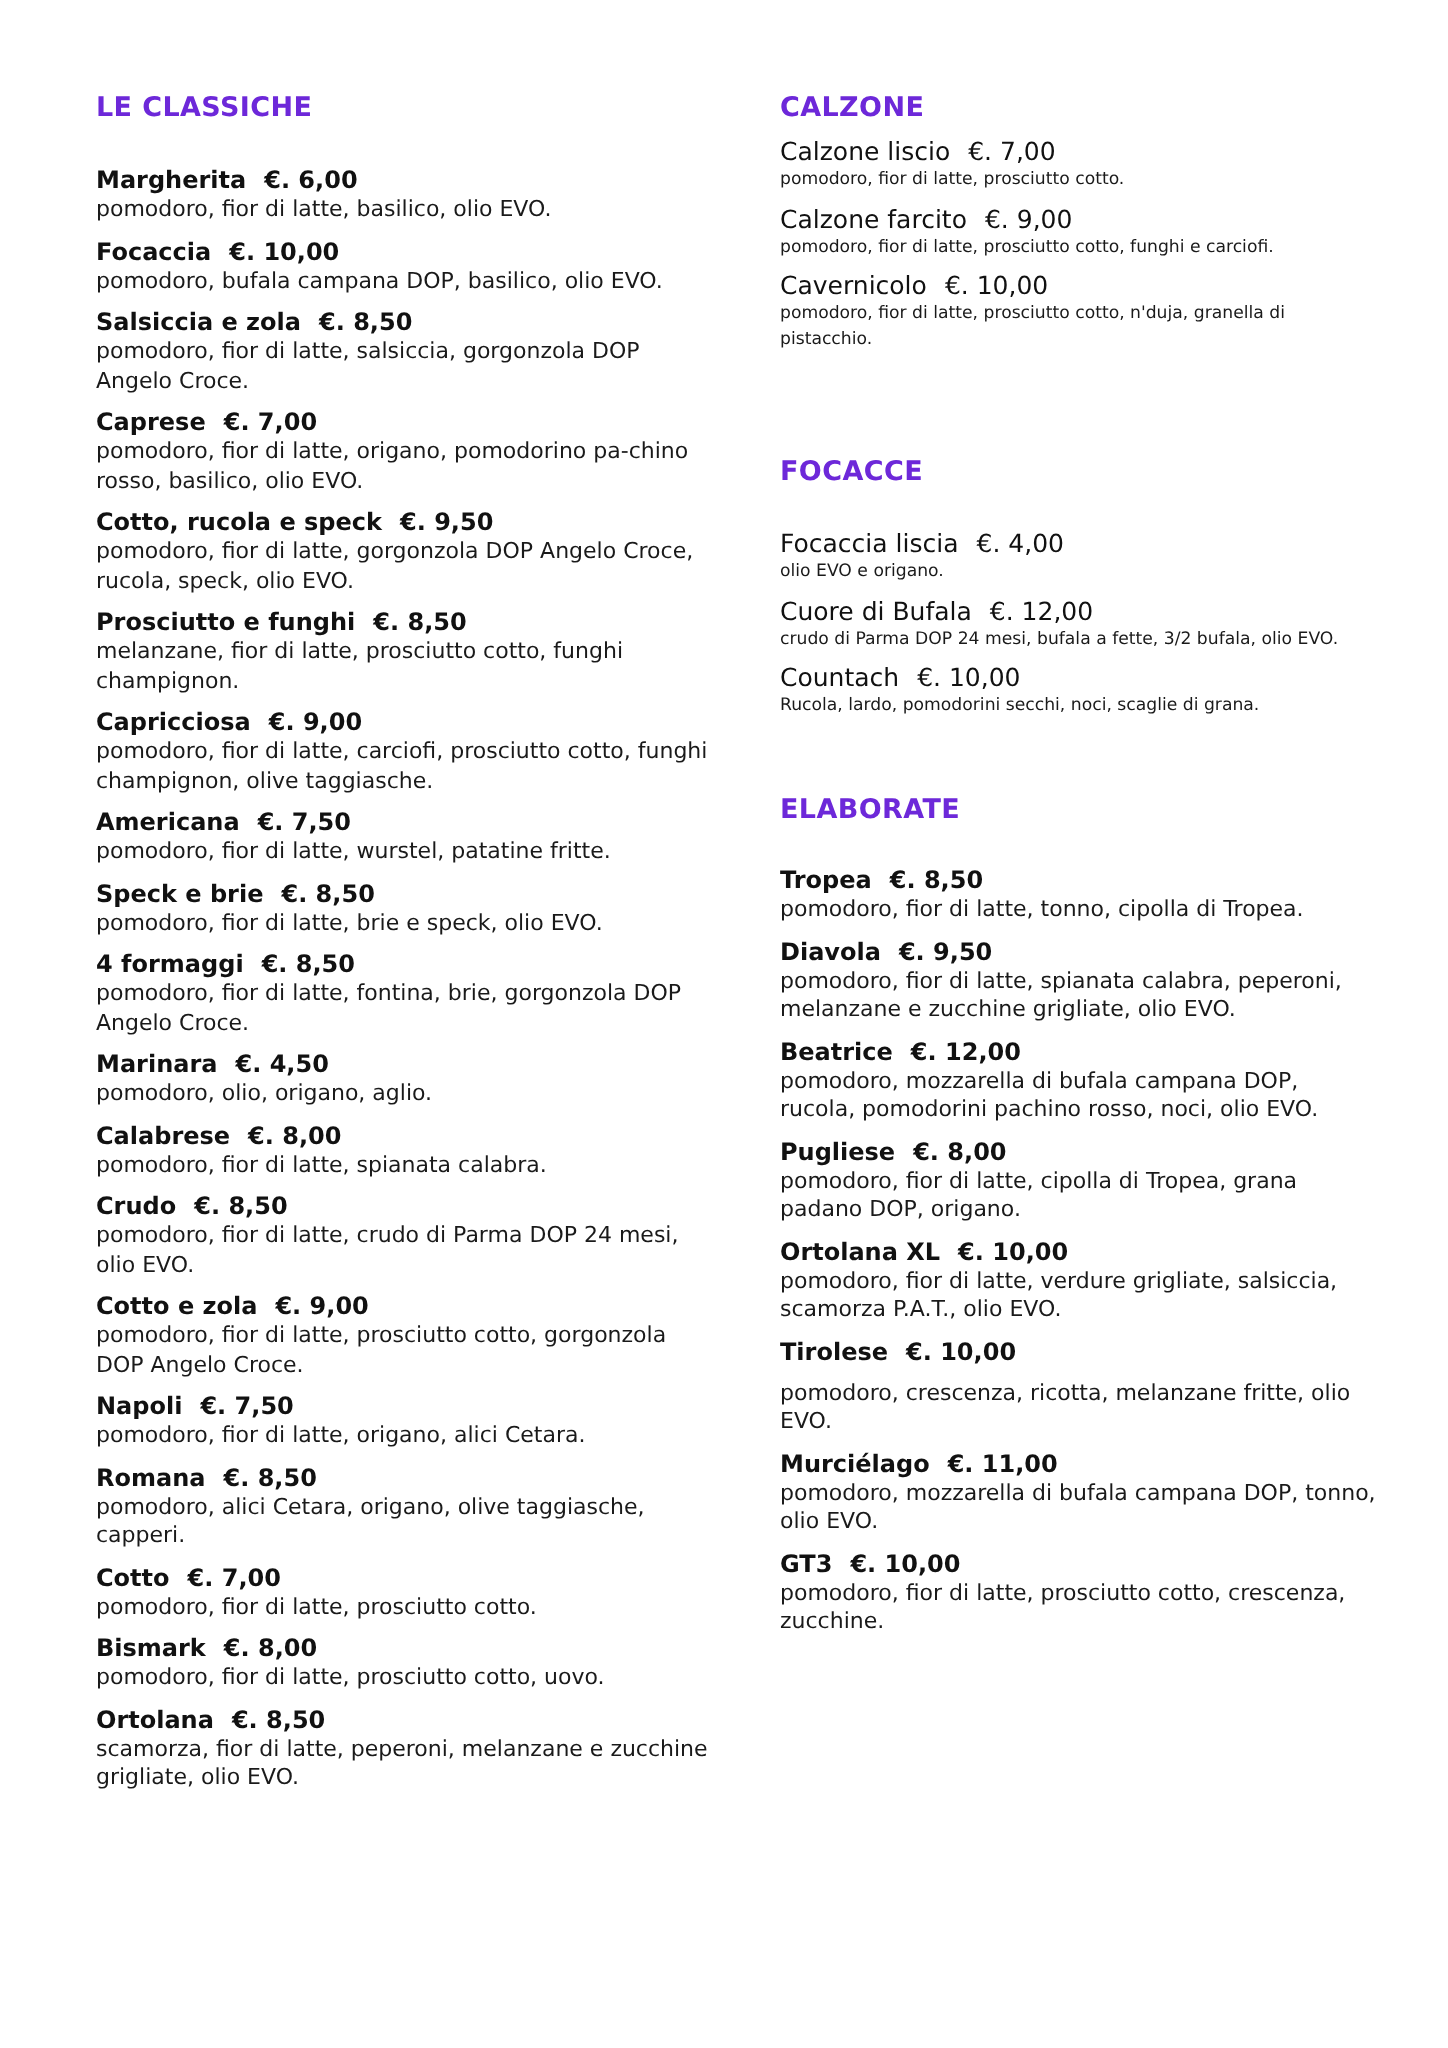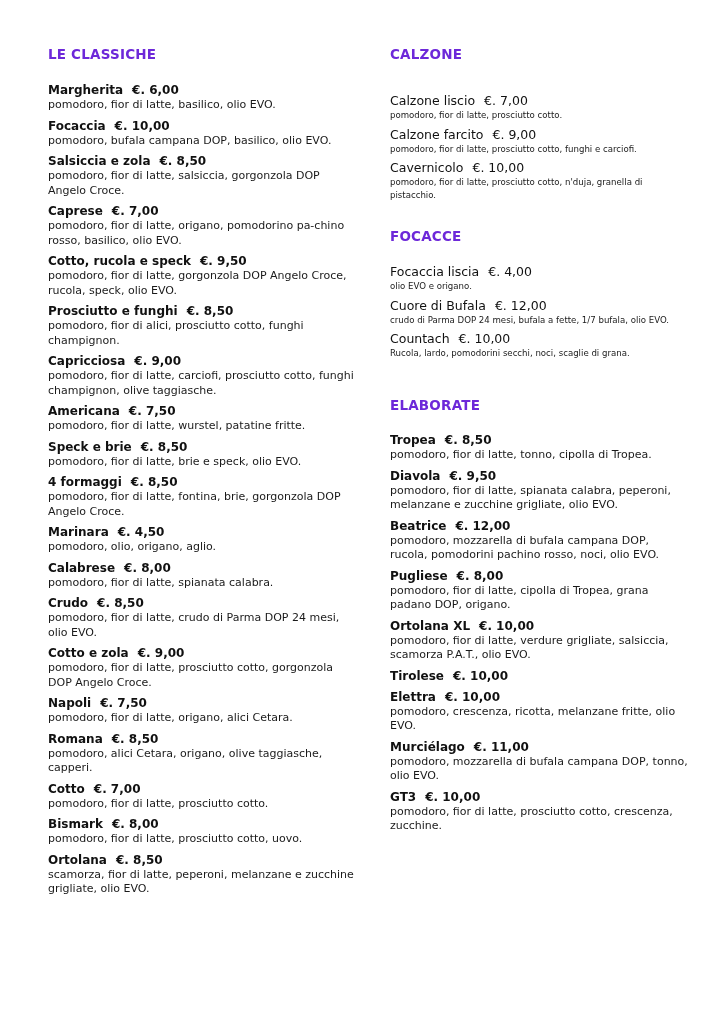--- a/index.html
+++ b/index.html
@@ -48,21 +48,21 @@
       <div class="item">
         <div class="name-line"><span class="name">Caprese</span><span class="price">€. 7,00</span></div>
         <div class="desc">pomodoro, fior di latte, origano, pomodorino pa-chino rosso, basilico, olio EVO.</div>
       </div>
       <div class="item">
         <div class="name-line"><span class="name">Cotto, rucola e speck</span><span class="price">€. 9,50</span></div>
         <div class="desc">pomodoro, fior di latte, gorgonzola DOP Angelo Croce, rucola, speck, olio EVO.</div>
       </div>
       <div class="item">
         <div class="name-line"><span class="name">Prosciutto e funghi</span><span class="price">€. 8,50</span></div>
-        <div class="desc">pomodoro, fior di alici, prosciutto cotto, funghi champignon.</div>
+        <div class="desc">melanzane, fior di latte, prosciutto cotto, funghi champignon.</div>
       </div>
       <div class="item">
         <div class="name-line"><span class="name">Capricciosa</span><span class="price">€. 9,00</span></div>
         <div class="desc">pomodoro, fior di latte, carciofi, prosciutto cotto, funghi champignon, olive taggiasche.</div>
       </div>
       <div class="item">
         <div class="name-line"><span class="name">Americana</span><span class="price">€. 7,50</span></div>
         <div class="desc">pomodoro, fior di latte, wurstel, patatine fritte.</div>
       </div>
       <div class="item">
@@ -107,21 +107,21 @@
       </div>
       <div class="item">
         <div class="name-line"><span class="name">Ortolana</span><span class="price">€. 8,50</span></div>
         <div class="desc">scamorza, fior di latte, peperoni, melanzane e zucchine grigliate, olio EVO.</div>
       </div>
     </div>
 </div>
 
 <div class="col col-right">
   <div class="section-title" style="top:46px">CALZONE</div>
-  <div class="items light" style="top:93px">
+  <div class="items light" style="top:68px">
       <div class="item">
         <div class="name-line"><span class="name">Calzone liscio</span><span class="price">€. 7,00</span></div>
         <div class="desc">pomodoro, fior di latte, prosciutto cotto.</div>
       </div>
       <div class="item">
         <div class="name-line"><span class="name">Calzone farcito</span><span class="price">€. 9,00</span></div>
         <div class="desc">pomodoro, fior di latte, prosciutto cotto, funghi e carciofi.</div>
       </div>
       <div class="item">
         <div class="name-line"><span class="name">Cavernicolo</span><span class="price">€. 10,00</span></div>
@@ -130,21 +130,21 @@
     </div>
 
   <div class="section-title" style="top:228px">FOCACCE</div>
   <div class="items light" style="top:264px">
       <div class="item">
         <div class="name-line"><span class="name">Focaccia liscia</span><span class="price">€. 4,00</span></div>
         <div class="desc">olio EVO e origano.</div>
       </div>
       <div class="item">
         <div class="name-line"><span class="name">Cuore di Bufala</span><span class="price">€. 12,00</span></div>
-        <div class="desc">crudo di Parma DOP 24 mesi, bufala a fette, 1/7 bufala, olio EVO.</div>
+        <div class="desc">crudo di Parma DOP 24 mesi, bufala a fette, 3/2 bufala, olio EVO.</div>
       </div>
       <div class="item">
         <div class="name-line"><span class="name">Countach</span><span class="price">€. 10,00</span></div>
         <div class="desc">Rucola, lardo, pomodorini secchi, noci, scaglie di grana.</div>
       </div>
     </div>
 
   <div class="section-title" style="top:397px">ELABORATE</div>
   <div class="items" style="top:433px">
       <div class="item">
@@ -164,21 +164,20 @@
         <div class="desc">pomodoro, fior di latte, cipolla di Tropea, grana padano DOP, origano.</div>
       </div>
       <div class="item">
         <div class="name-line"><span class="name">Ortolana XL</span><span class="price">€. 10,00</span></div>
         <div class="desc">pomodoro, fior di latte, verdure grigliate, salsiccia, scamorza P.A.T., olio EVO.</div>
       </div>
       <div class="item">
         <div class="name-line"><span class="name">Tirolese</span><span class="price">€. 10,00</span></div>
       </div>
       <div class="item">
-        <div class="name-line"><span class="name">Elettra</span><span class="price">€. 10,00</span></div>
         <div class="desc">pomodoro, crescenza, ricotta, melanzane fritte, olio EVO.</div>
       </div>
       <div class="item">
         <div class="name-line"><span class="name">Murciélago</span><span class="price">€. 11,00</span></div>
         <div class="desc">pomodoro, mozzarella di bufala campana DOP, tonno, olio EVO.</div>
       </div>
       <div class="item">
         <div class="name-line"><span class="name">GT3</span><span class="price">€. 10,00</span></div>
         <div class="desc">pomodoro, fior di latte, prosciutto cotto, crescenza, zucchine.</div>
       </div>

